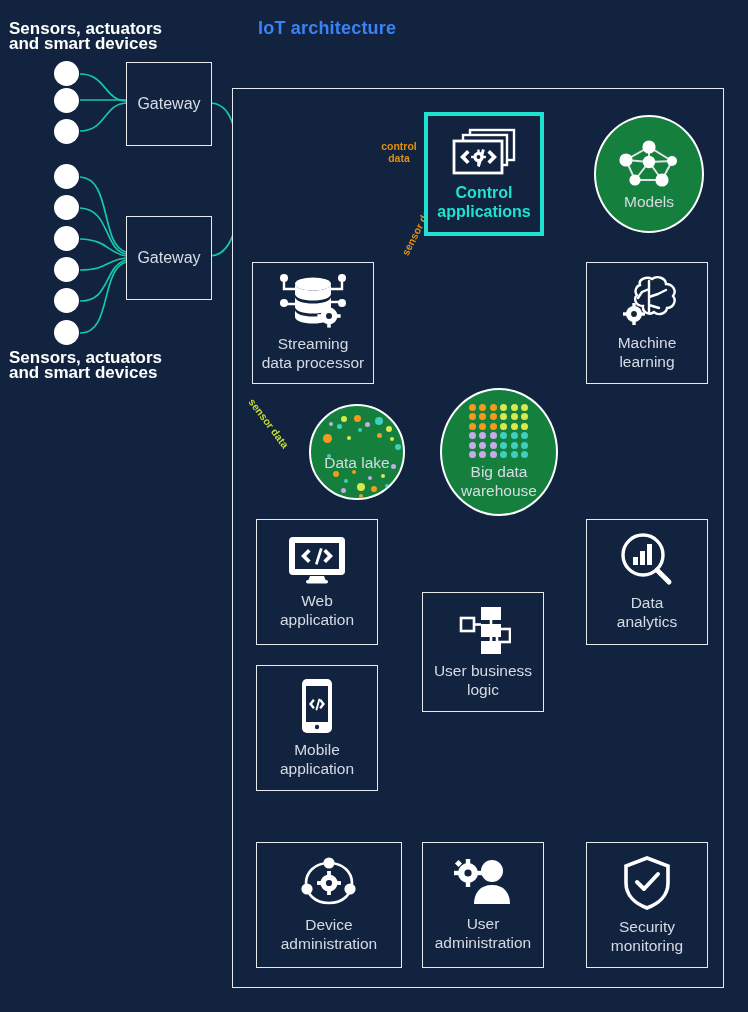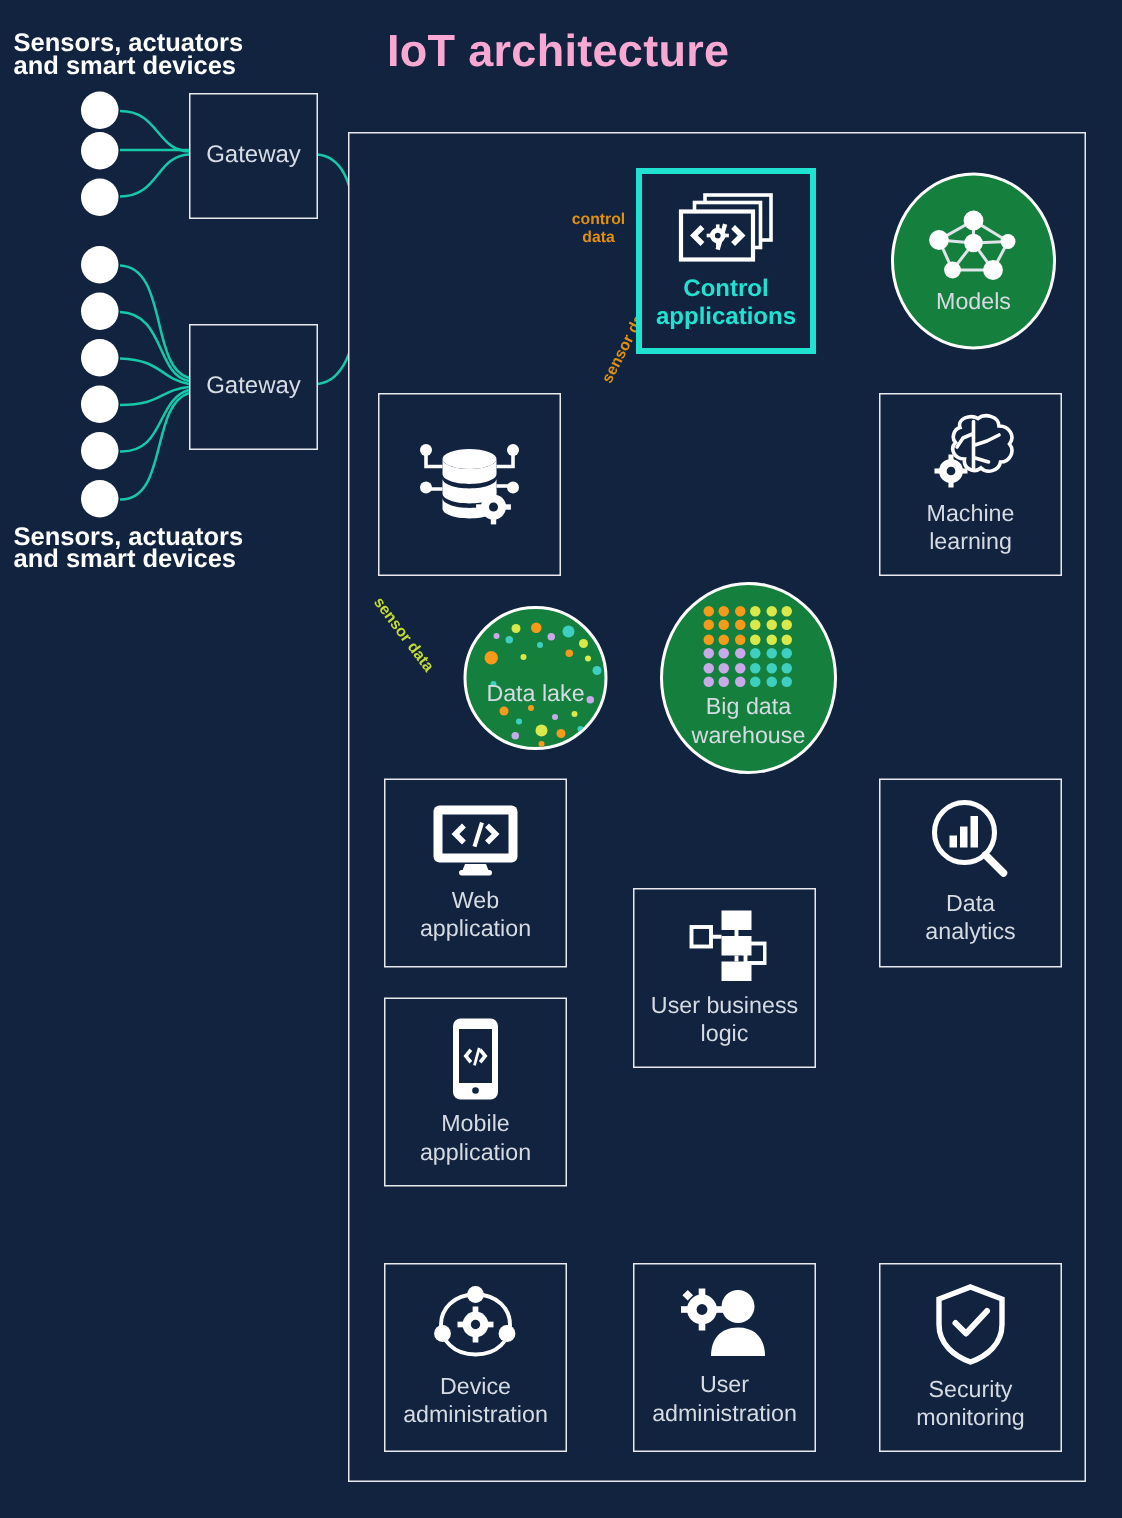--- a/index.html
+++ b/index.html
@@ -12,21 +12,21 @@
     position:relative;
   }
   #root{position:absolute;inset:0;}
 
   
   #wires{position:absolute;left:0;top:0;width:748px;height:1012px;pointer-events:none;}
 
   
   .title{
     position:absolute;left:258px;top:18px;
-    font-size:30px;font-weight:bold;letter-spacing:.2px;color:#f9a8d4;
+    font-size:18px;font-weight:bold;letter-spacing:.2px;color:#3b82f6;
   }
 
   
   .sensor-caption{
     position:absolute;font-size:17px;font-weight:bold;line-height:15px;color:#ffffff;
   }
   #caption-top{left:9px;top:21px;}
   #caption-bottom{left:9px;top:350px;}
 
   
@@ -74,21 +74,21 @@
 
   
   #cloud-gateway      {left:254px;top:112px;width:126px;height:126px;}
   #control-apps       {left:424px;top:112px;width:120px;height:124px;}
   #streaming          {left:252px;top:262px;width:122px;height:122px;}
   #machine-learning   {left:586px;top:262px;width:122px;height:122px;}
   #web-app            {left:256px;top:519px;width:122px;height:126px;}
   #mobile-app         {left:256px;top:665px;width:122px;height:126px;}
   #user-business      {left:422px;top:592px;width:122px;height:120px;}
   #data-analytics     {left:586px;top:519px;width:122px;height:126px;}
-  #device-admin       {left:256px;top:842px;width:122px;height:126px;}
+  #device-admin       {left:256px;top:842px;width:146px;height:126px;}
   #user-admin         {left:422px;top:842px;width:122px;height:126px;}
   #security-mon       {left:586px;top:842px;width:122px;height:126px;}
   #models             {left:594px;top:115px;width:110px;height:118px;}
   #data-lake          {left:309px;top:404px;width:96px;height:96px;}
   #big-data           {left:440px;top:388px;width:118px;height:128px;}
 
   #models .lbl{margin-top:4px;}
   #data-lake .lbl{background:transparent;}
   #big-data .lbl{margin-top:4px;}
 
@@ -304,20 +304,24 @@
           <circle r="8.4" fill="#fff"></circle>
           <circle r="3" fill="#12233f"></circle>
           <g fill="#fff">
             <rect x="-1.8" y="-11.6" width="3.6" height="4.4"></rect>
             <rect x="-1.8" y="7.2" width="3.6" height="4.4"></rect>
             <rect x="-11.6" y="-1.8" width="4.4" height="3.6"></rect>
             <rect x="7.2" y="-1.8" width="4.4" height="3.6"></rect>
           </g>
         </g>
       </svg>
+    </div>
+    <div class="lbl">
+      <div>Streaming</div>
+      <div>data processor</div>
     </div>
   </div>
 
   <div class="node" id="machine-learning">
     <div class="ico">
       <svg class="icon" width="66" height="52" viewBox="0 0 66 52">
         <g fill="none" stroke="#fff" stroke-width="2.4" stroke-linecap="round">
           <path d="M26 10 C24 4 33 1 38 4 C43 0 52 3 52 9 C59 9 63 16 59 21 C63 26 59 33 53 33 C52 39 44 41 40 37 C35 41 28 37 29 31 C22 31 19 24 23 20 C20 17 22 11 26 10 Z"></path>
           <path d="M35 6 L35 38 M35 14 L28 17 M35 22 L44 19 M35 30 L45 33 M44 19 L52 15 M28 17 L24 23"></path>
         </g>

